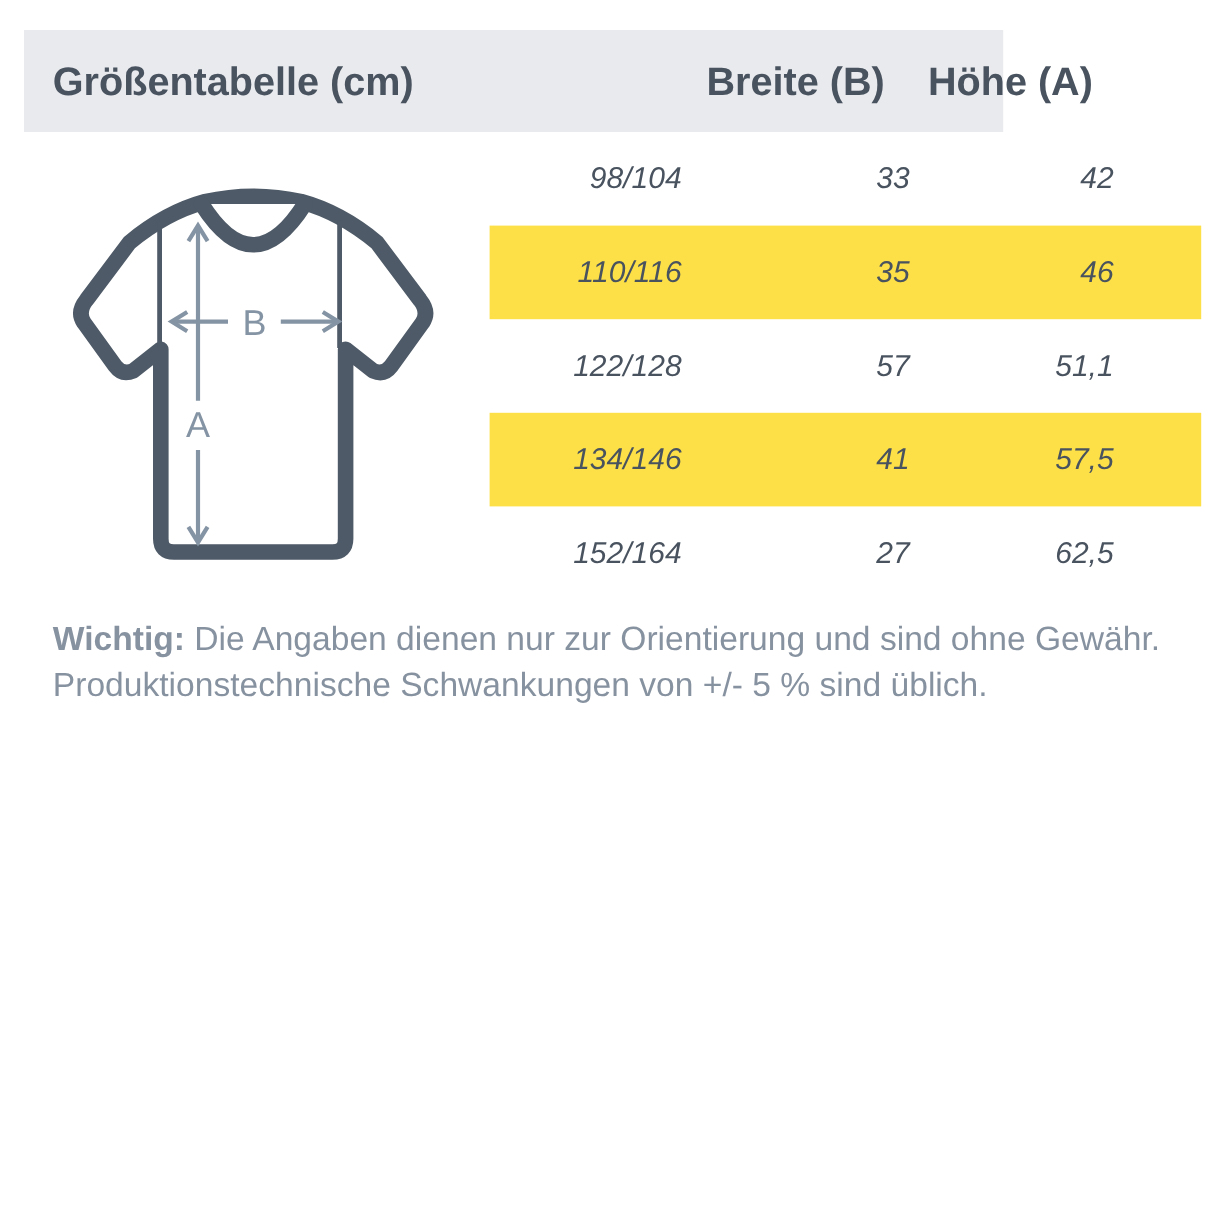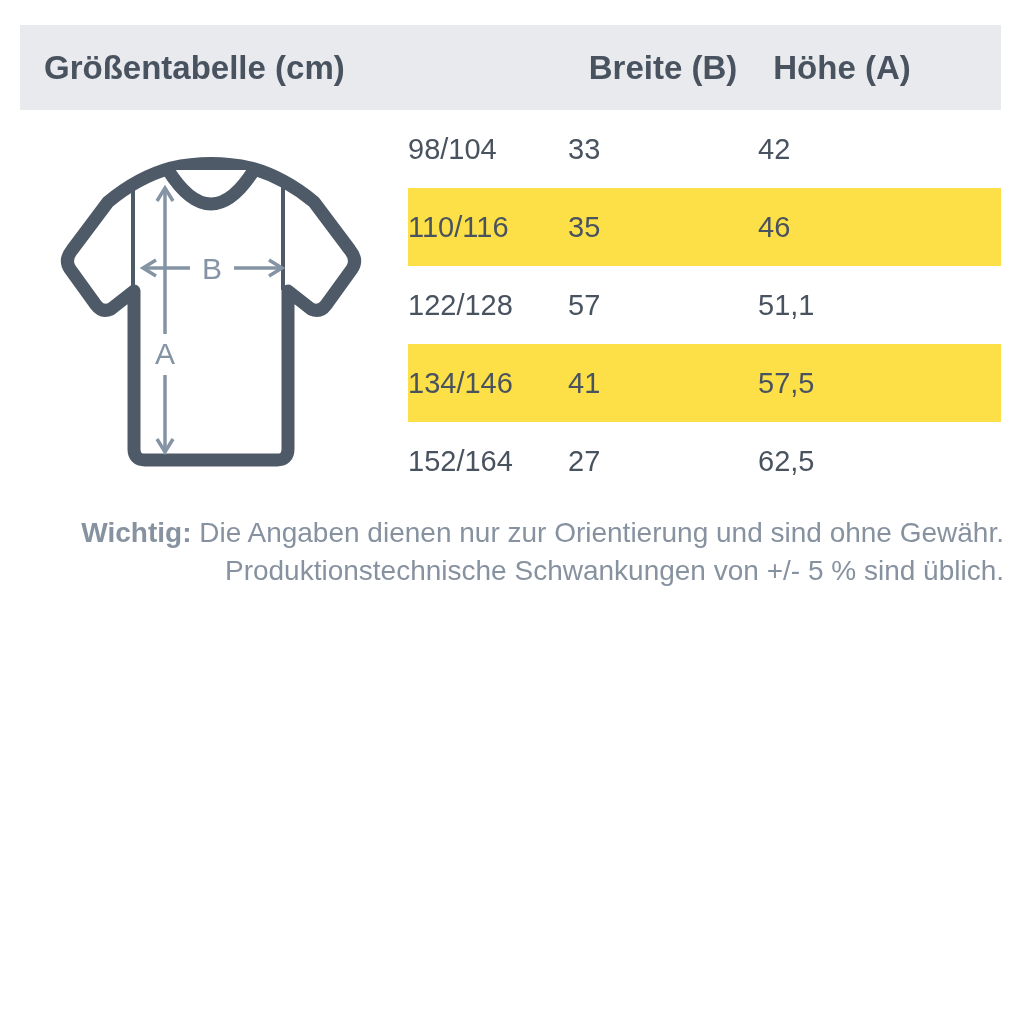--- a/index.html
+++ b/index.html
@@ -5,21 +5,21 @@
   html, body { margin:0; padding:0; }
   body {
     width:1024px; height:1024px;
     background:#ffffff;
     font-family:"Liberation Sans", sans-serif;
     position:relative;
     overflow:hidden;
   }
   .header-bar {
     position:absolute; left:20px; top:25px;
-    width:981px; height:85px;
+    width:816px; height:85px;
     background:#e9eaee;
     text-align:center;
   }
   .chart-title {
     position:absolute; left:24px; top:0; height:85px;
     display:flex; align-items:center;
     font-size:33px; font-weight:bold; color:#49535f;
     white-space:nowrap;
   }
   .col-header {
@@ -35,33 +35,34 @@
     position:absolute; left:408px; top:110px; width:593px;
   }
   .size-row {
     height:78px;
     display:grid;
     grid-template-columns:160px 190px 170px;
     align-items:center;
   }
   .size-row.striped { background:#fde047; }
   .size-cell {
-    text-align:left;
-    font-size:29px; color:#49535f;
+    text-align:right;
+    font-size:25px; color:#49535f;
     white-space:nowrap;
+    font-style:italic;
   }
 
   .tshirt-wrap {
     position:absolute; left:40px; top:140px;
     width:360px; height:360px;
   }
 
   .note-block {
     position:absolute; left:44px; top:514px; width:960px;
-    font-size:28px; line-height:38px; color:#8792a0;text-align:right;
+    font-size:28px; line-height:38px; color:#8792a0;
   }
   .note-line { white-space:nowrap; }
   .note-label { font-weight:bold; }
 </style>
 </head>
 <body>
 
 <div class="header-bar">
   <div class="chart-title">Größentabelle (cm)</div>
   <div class="col-header hoehe">Höhe (A)</div>

